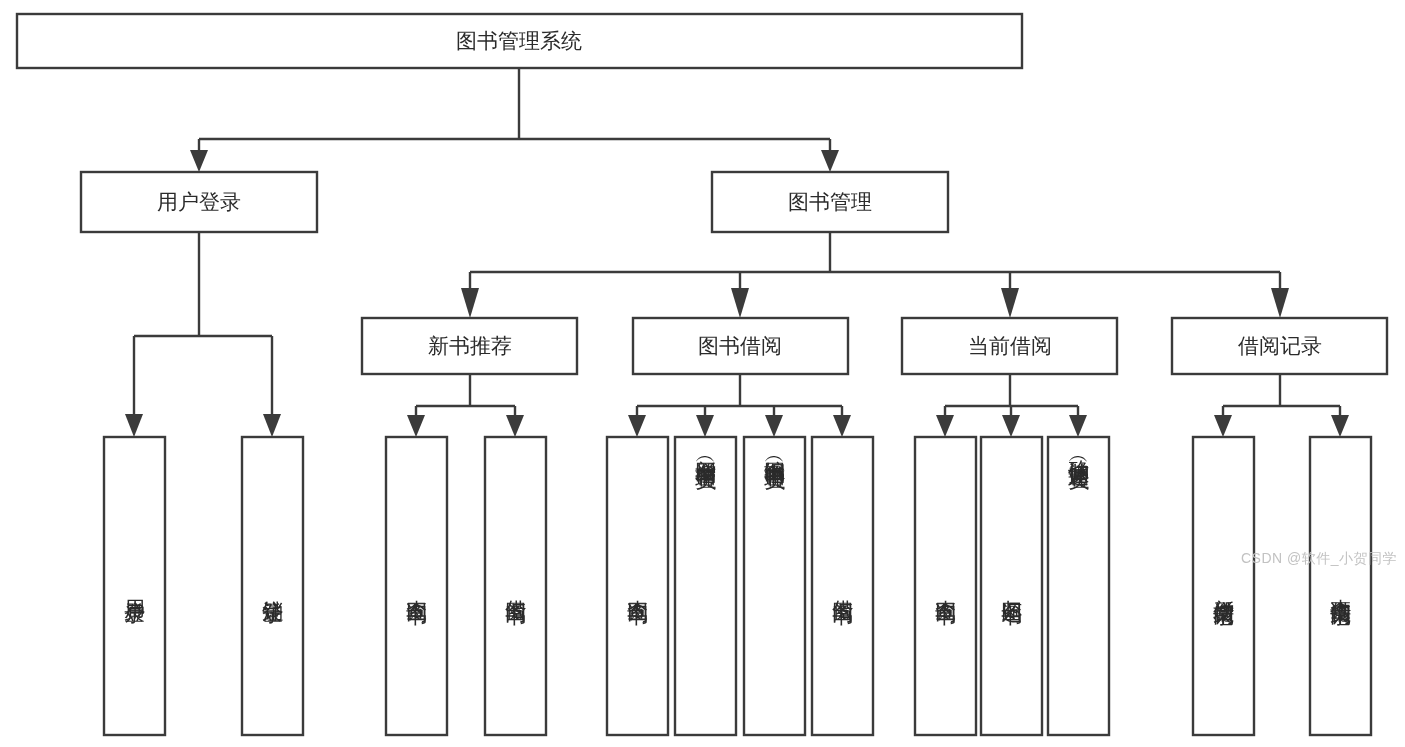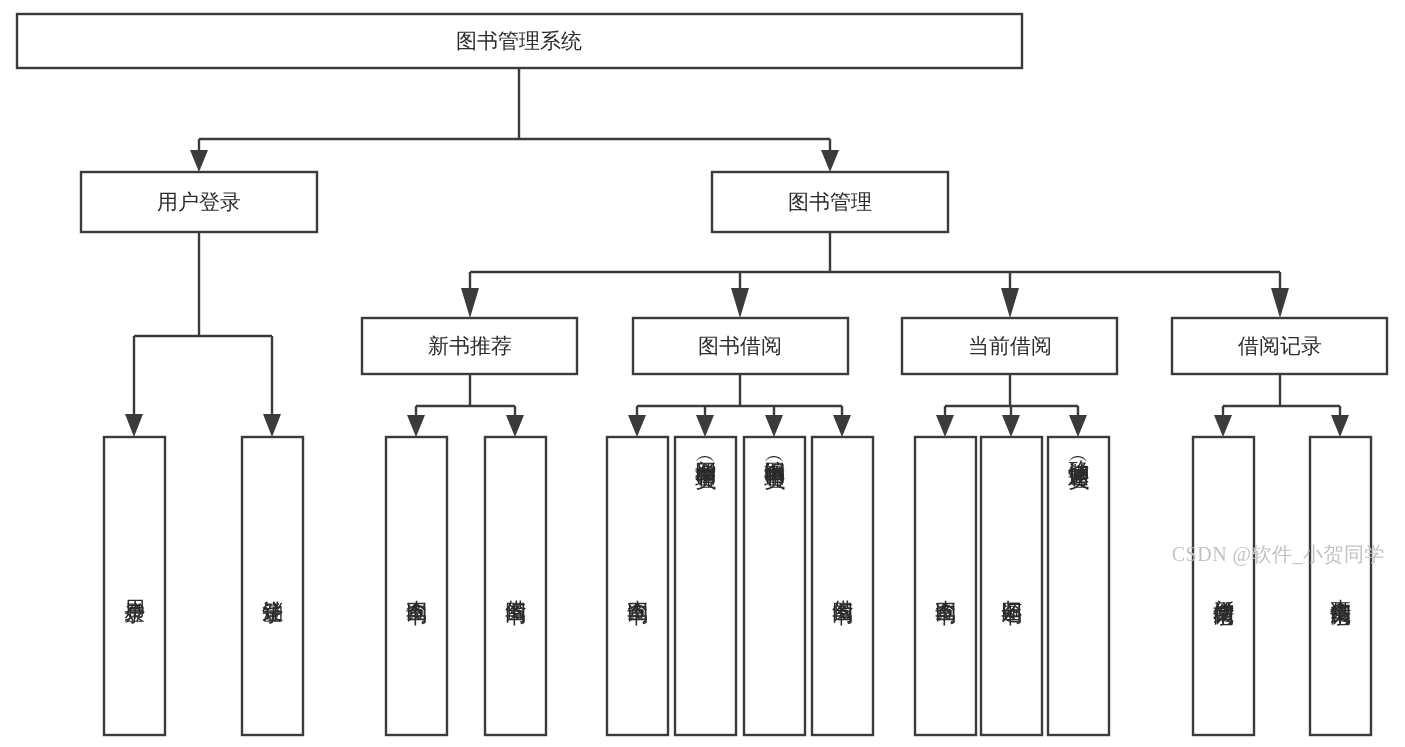--- a/index.html
+++ b/index.html
@@ -64,24 +64,24 @@
     font-family: "Liberation Sans", "DejaVu Sans", sans-serif;
     font-size: 21px;
     line-height: 1.08;
     letter-spacing: 1.5px;
     color: #2b2b2b;
     white-space: nowrap;
     text-align: center;
   }
   .watermark {
     position: absolute;
-    right: 20px;
+    right: 8px;
     bottom: 4px;
-    font-family: Liberation Serif, serif;
-    font-size: 20px;
+    font-family: Liberation Sans, sans-serif;
+    font-size: 14px;
     color: #c2c2c2;
     letter-spacing: 0.5px;
     white-space: nowrap;
   }
 </style>
 </head>
 <body>
 
 <div id="diagram-root">
 

